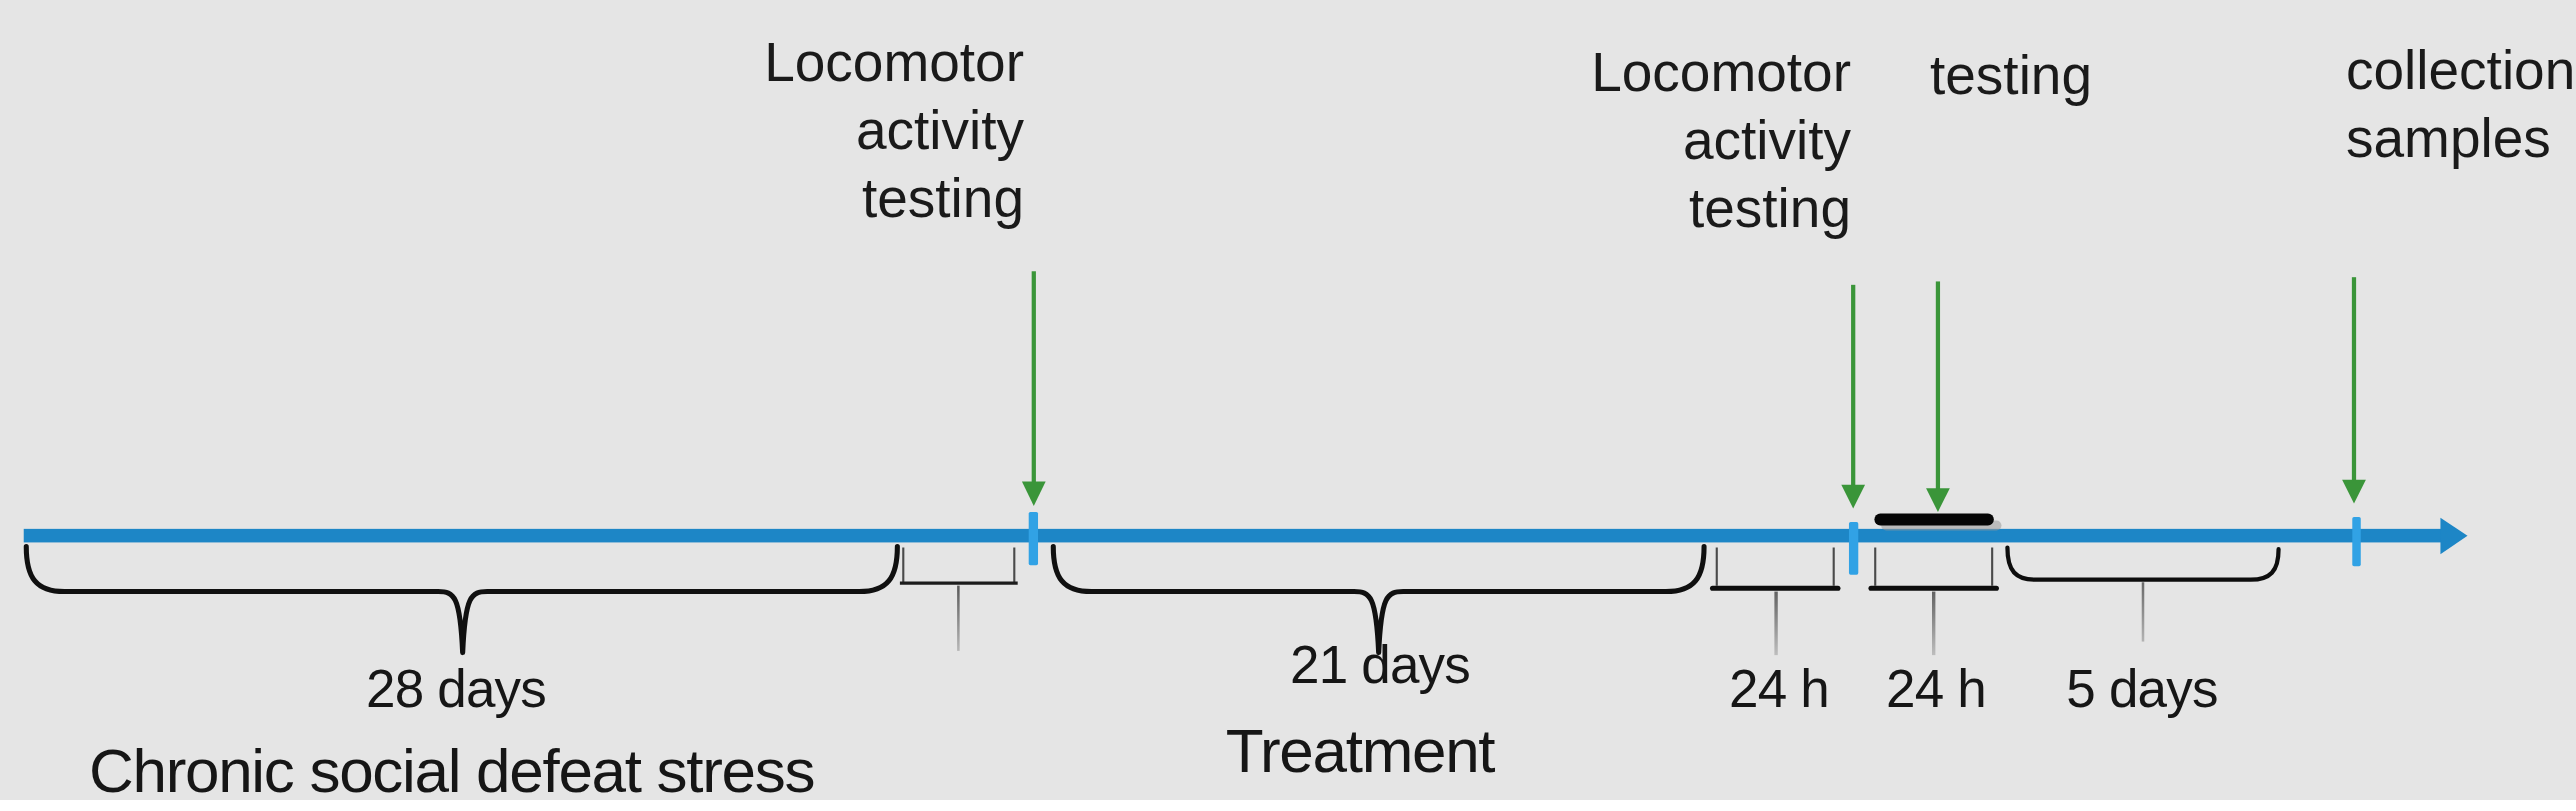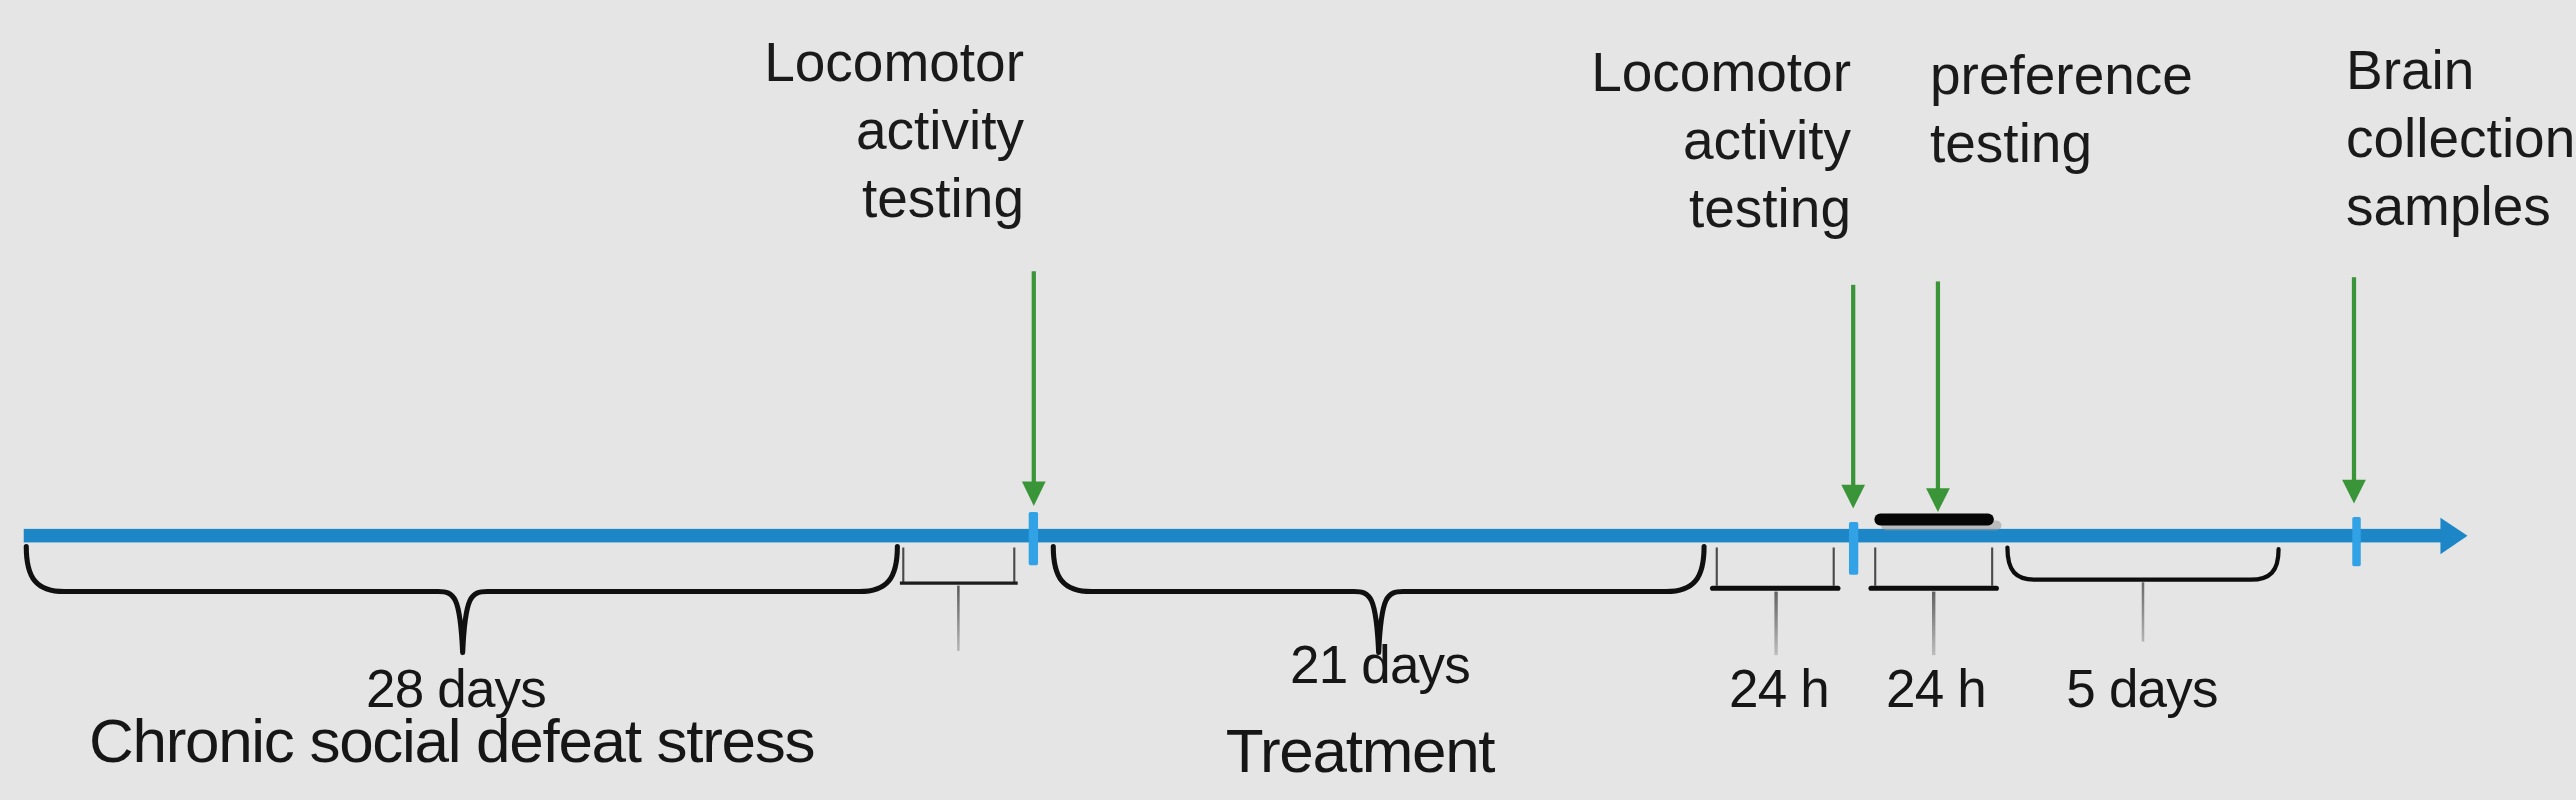--- a/index.html
+++ b/index.html
@@ -117,33 +117,31 @@
     <div>testing</div>
   </div>
 
   <div class="event-label align-right" style="top:38px; right:725px;">
     <div>Locomotor</div>
     <div>activity</div>
     <div>testing</div>
   </div>
 
   <div class="event-label align-left" style="top:41px; left:1930px;">
-    <div>preference</div>
     <div>testing</div>
   </div>
 
   <div class="event-label align-left" style="top:36px; left:2346px;">
-    <div>Brain</div>
     <div>collection</div>
     <div>samples</div>
   </div>
 
   <div class="duration-label" style="top:662px; left:456px;">28 days</div>
   <div class="duration-label" style="top:638px; left:1380px;">21 days</div>
   <div class="duration-label" style="top:662px; left:1779px;">24 h</div>
   <div class="duration-label" style="top:662px; left:1936px;">24 h</div>
   <div class="duration-label" style="top:662px; left:2142px;">5 days</div>
 
-  <div class="phase-label" style="top:710px; left:89px;">Chronic social defeat stress</div>
+  <div class="phase-label" style="top:740px; left:89px;">Chronic social defeat stress</div>
   <div class="phase-label centered" style="top:720px; left:1360px;">Treatment</div>
 
 </div>
 
 
 </body></html>

